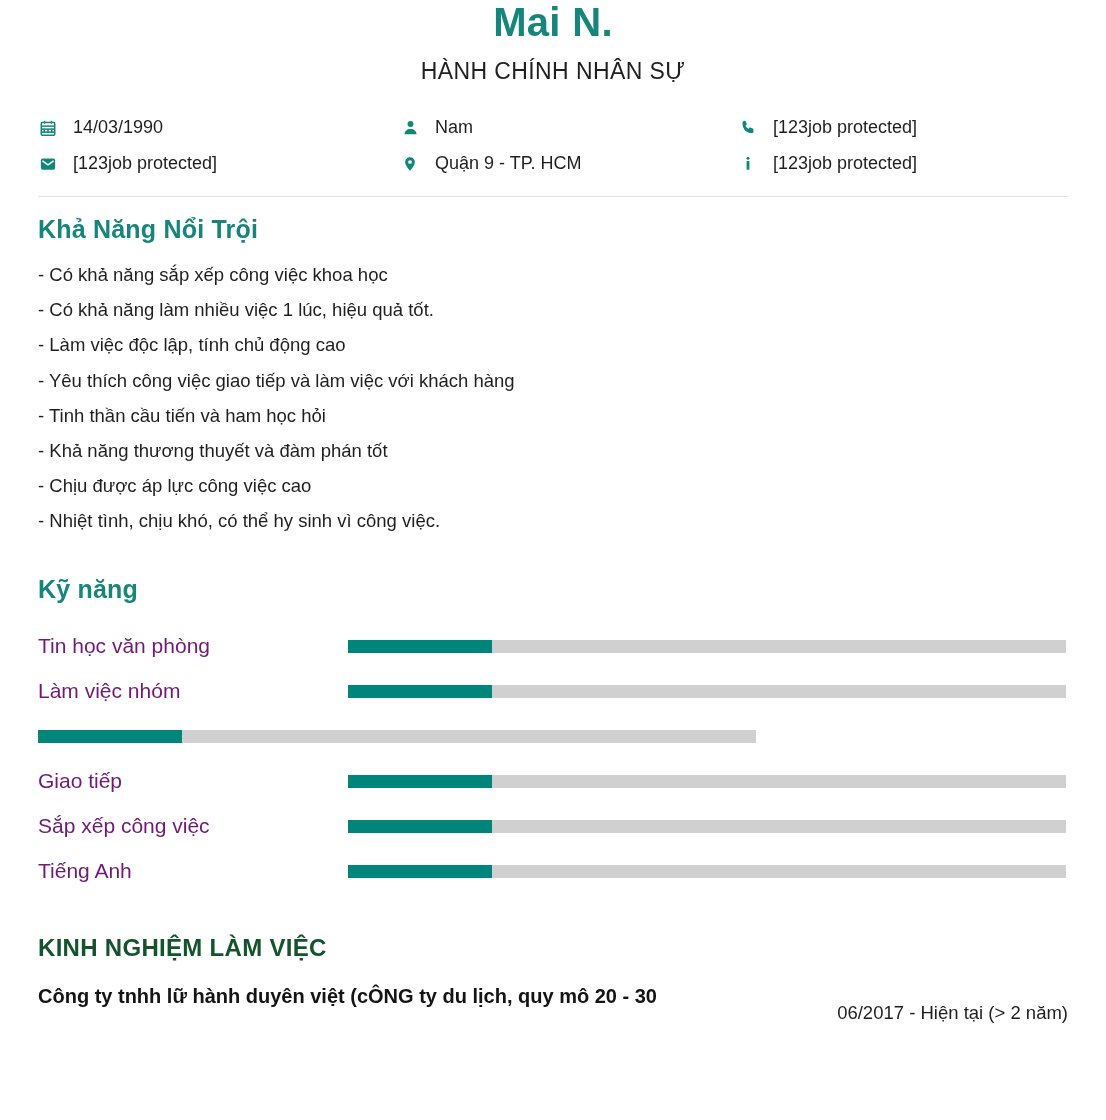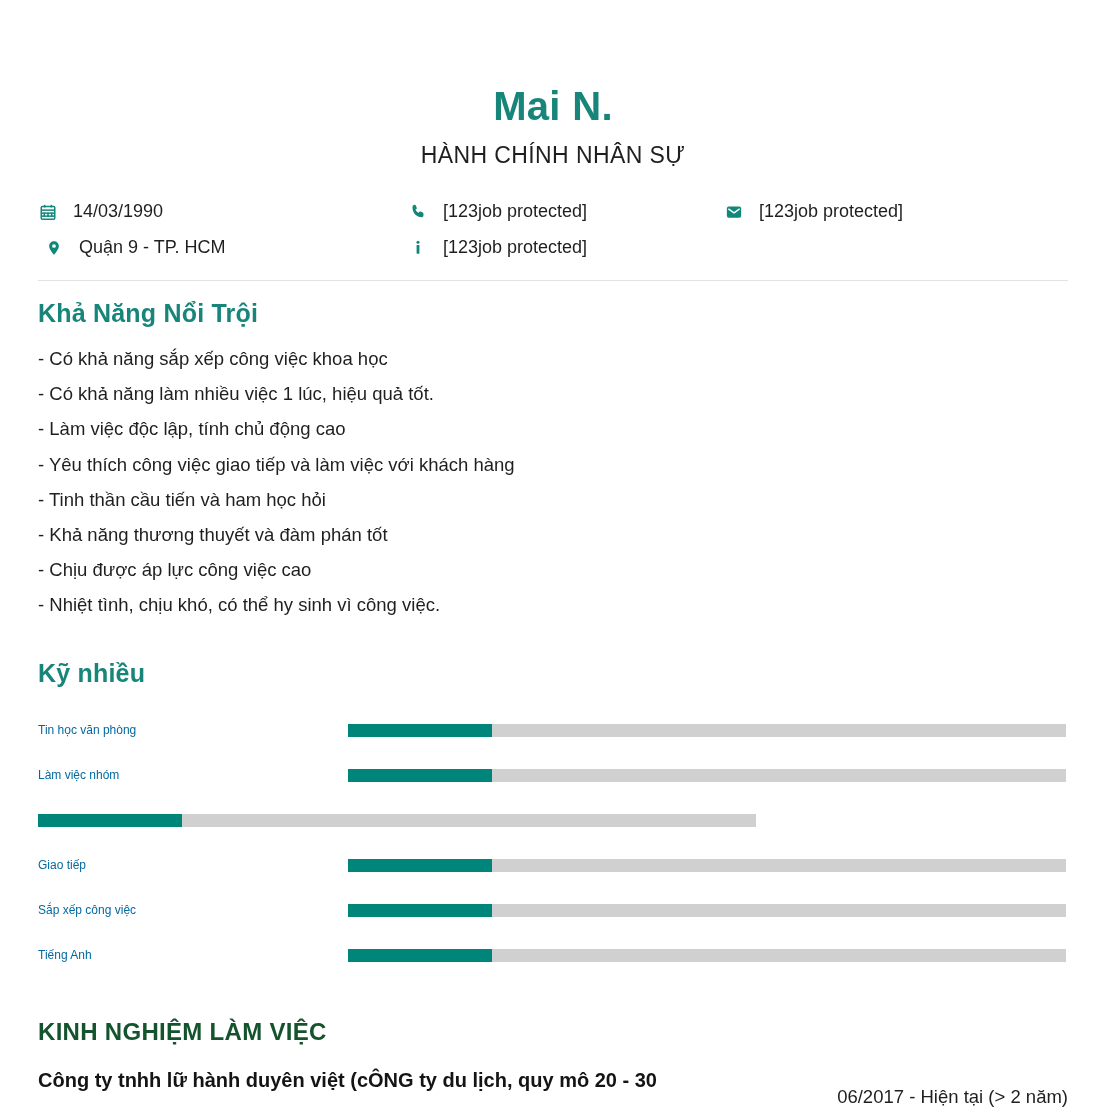--- a/index.html
+++ b/index.html
@@ -13,21 +13,20 @@
   }
   .page {
     position: relative;
     width: 1106px;
     height: 1120px;
     background: #ffffff;
   }
 
   
   .header {
-    padding-top: 84px;
     text-align: center;
   }
   .name {
     font-size: 40px;
     font-weight: 700;
     color: #17857a;
     letter-spacing: 0.3px;
     line-height: 1.1;
   }
   .job-title {
@@ -93,22 +92,22 @@
   .sec-skills { margin-top: 36px; }
   .skills-list { margin-top: 20px; }
   .skill-row {
     display: flex;
     align-items: center;
     height: 45px;
   }
   .skill-label {
     width: 310px;
     flex: 0 0 310px;
-    font-size: 12px;
-    color: #0369a1;
+    font-size: 21px;
+    color: #701a75;
   }
   .skill-track {
     position: relative;
     width: 718px;
     height: 13px;
     background: #d0d0d0;
     flex: 0 0 718px;
   }
   .skill-fill {
     position: absolute;
@@ -169,20 +168,29 @@
           <line x1="7" y1="13" x2="7" y2="18.5"></line>
           <line x1="12" y1="13" x2="12" y2="18.5"></line>
           <line x1="17" y1="13" x2="17" y2="18.5"></line>
           <line x1="4" y1="13.5" x2="20" y2="13.5"></line>
           <line x1="4" y1="17.5" x2="20" y2="17.5"></line>
         </svg>
       </span>
       <span>14/03/1990</span>
     </div>
 
+    <div class="contact-item col2">
+      <span class="ic">
+        <svg width="17" height="17" viewBox="0 0 24 24" fill="currentColor">
+          <circle cx="12" cy="7" r="4.2"></circle>
+          <path d="M3.5 21.5c0-4.7 3.8-7.5 8.5-7.5s8.5 2.8 8.5 7.5z"></path>
+        </svg>
+      </span>
+      <span>Nam</span>
+    </div>
 
     <div class="contact-item col3">
       <span class="ic">
         <svg width="17" height="17" viewBox="0 0 24 24" fill="currentColor">
           <path d="M6.6 2.5c.8 0 1.3.4 1.6 1.1l1.3 3c.3.7.1 1.4-.5 1.8l-1.3.9c.9 2 2.5 3.6 4.5 4.6l.9-1.3c.4-.6 1.1-.8 1.8-.5l3 1.3c.7.3 1.1.9 1.1 1.6v2.6c0 1.3-1 2.4-2.4 2.4C9.3 20 3.5 14.2 3.5 6.4c0-2 1-3.9 3.1-3.9z"></path>
         </svg>
       </span>
       <span>[123job protected]</span>
     </div>
 
@@ -228,21 +236,21 @@
       <div class="bullet">- Làm việc độc lập, tính chủ động cao</div>
       <div class="bullet">- Yêu thích công việc giao tiếp và làm việc với khách hàng</div>
       <div class="bullet">- Tinh thần cầu tiến và ham học hỏi</div>
       <div class="bullet">- Khả năng thương thuyết và đàm phán tốt</div>
       <div class="bullet">- Chịu được áp lực công việc cao</div>
       <div class="bullet">- Nhiệt tình, chịu khó, có thể hy sinh vì công việc.</div>
     </div>
   </div>
 
   <div class="section sec-skills">
-    <div class="section-title">Kỹ nhiều</div>
+    <div class="section-title">Kỹ năng</div>
     <div class="skills-list">
 
       <div class="skill-row">
         <div class="skill-label">Tin học văn phòng</div>
         <div class="skill-track">
           <div class="skill-fill" style="width: 20%;"></div>
         </div>
       </div>
 
       <div class="skill-row">

